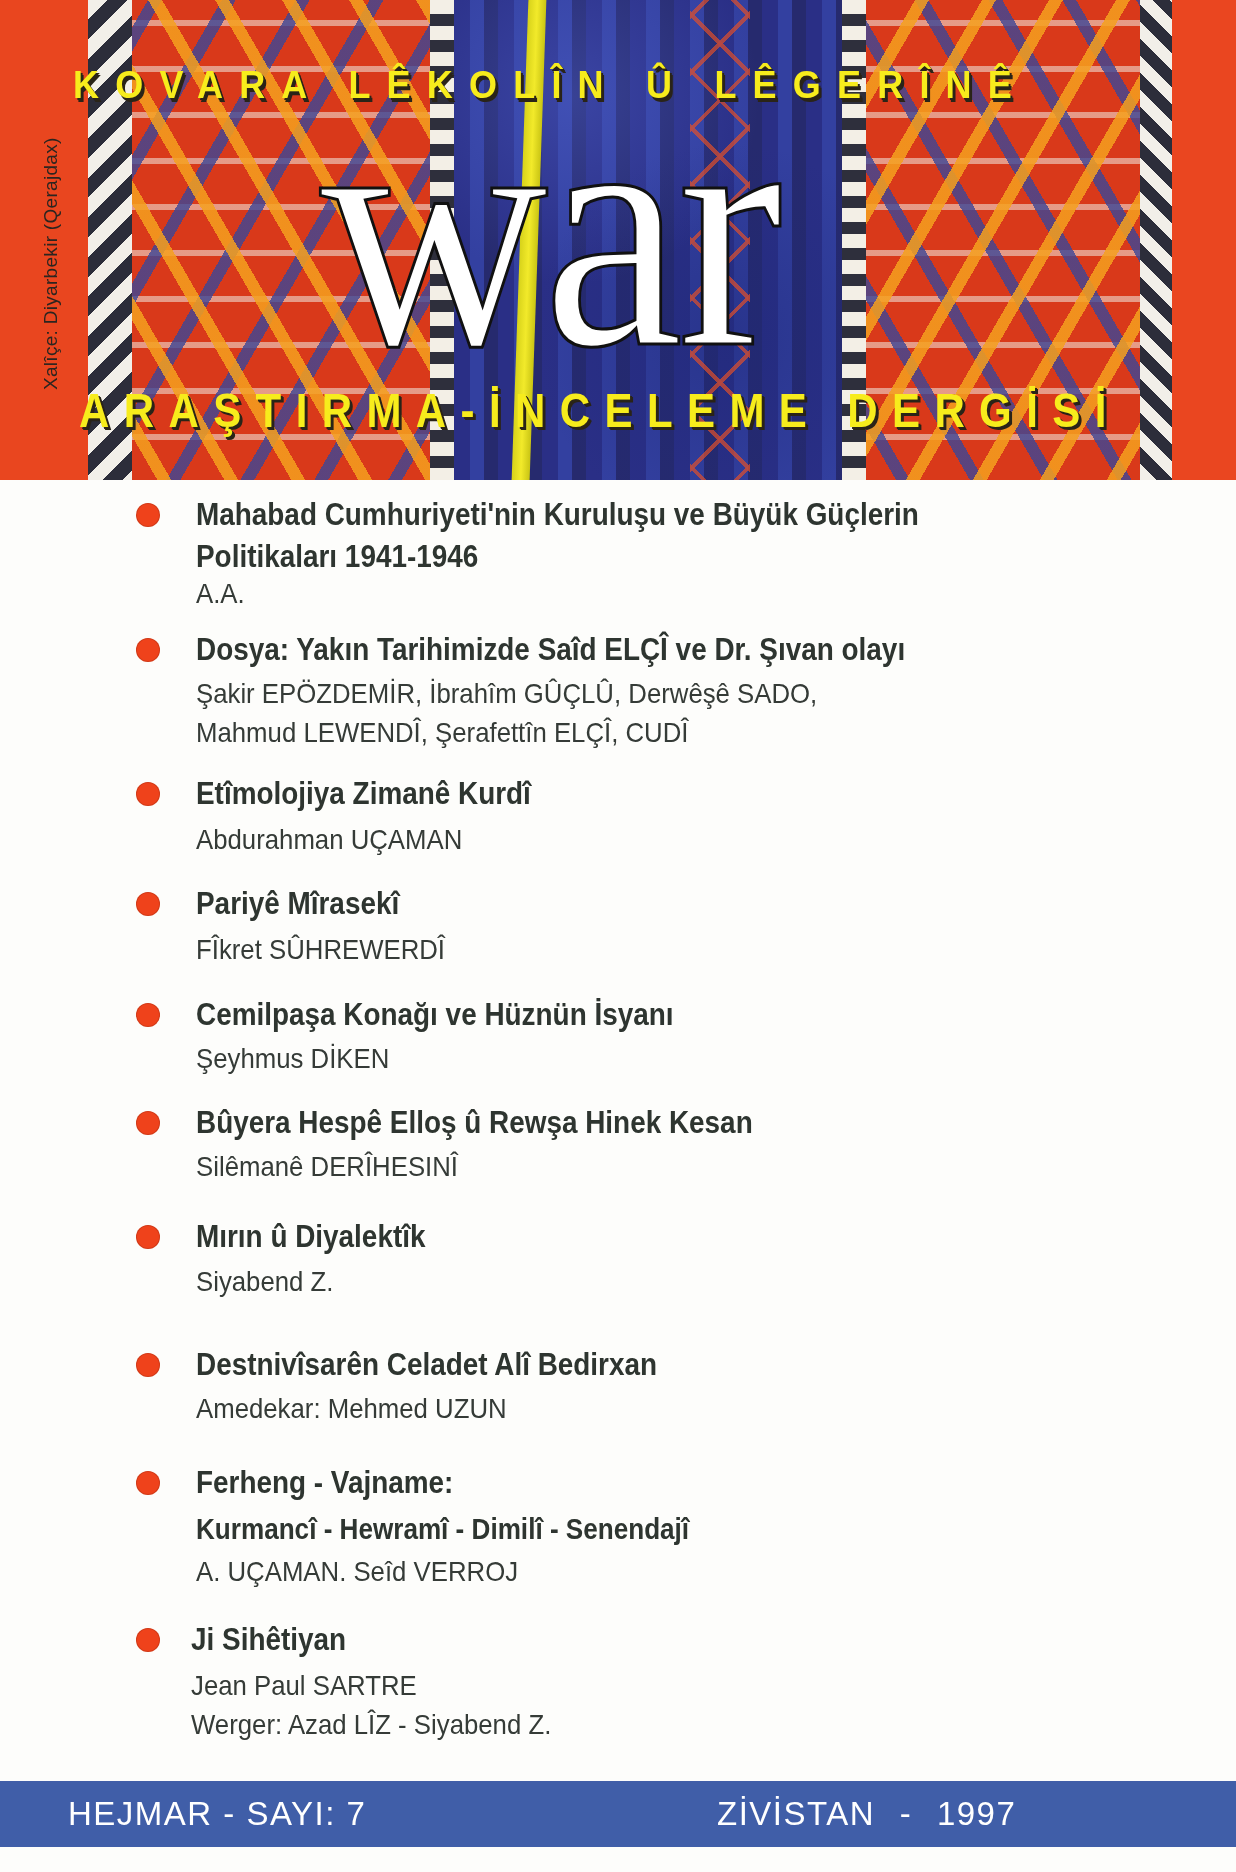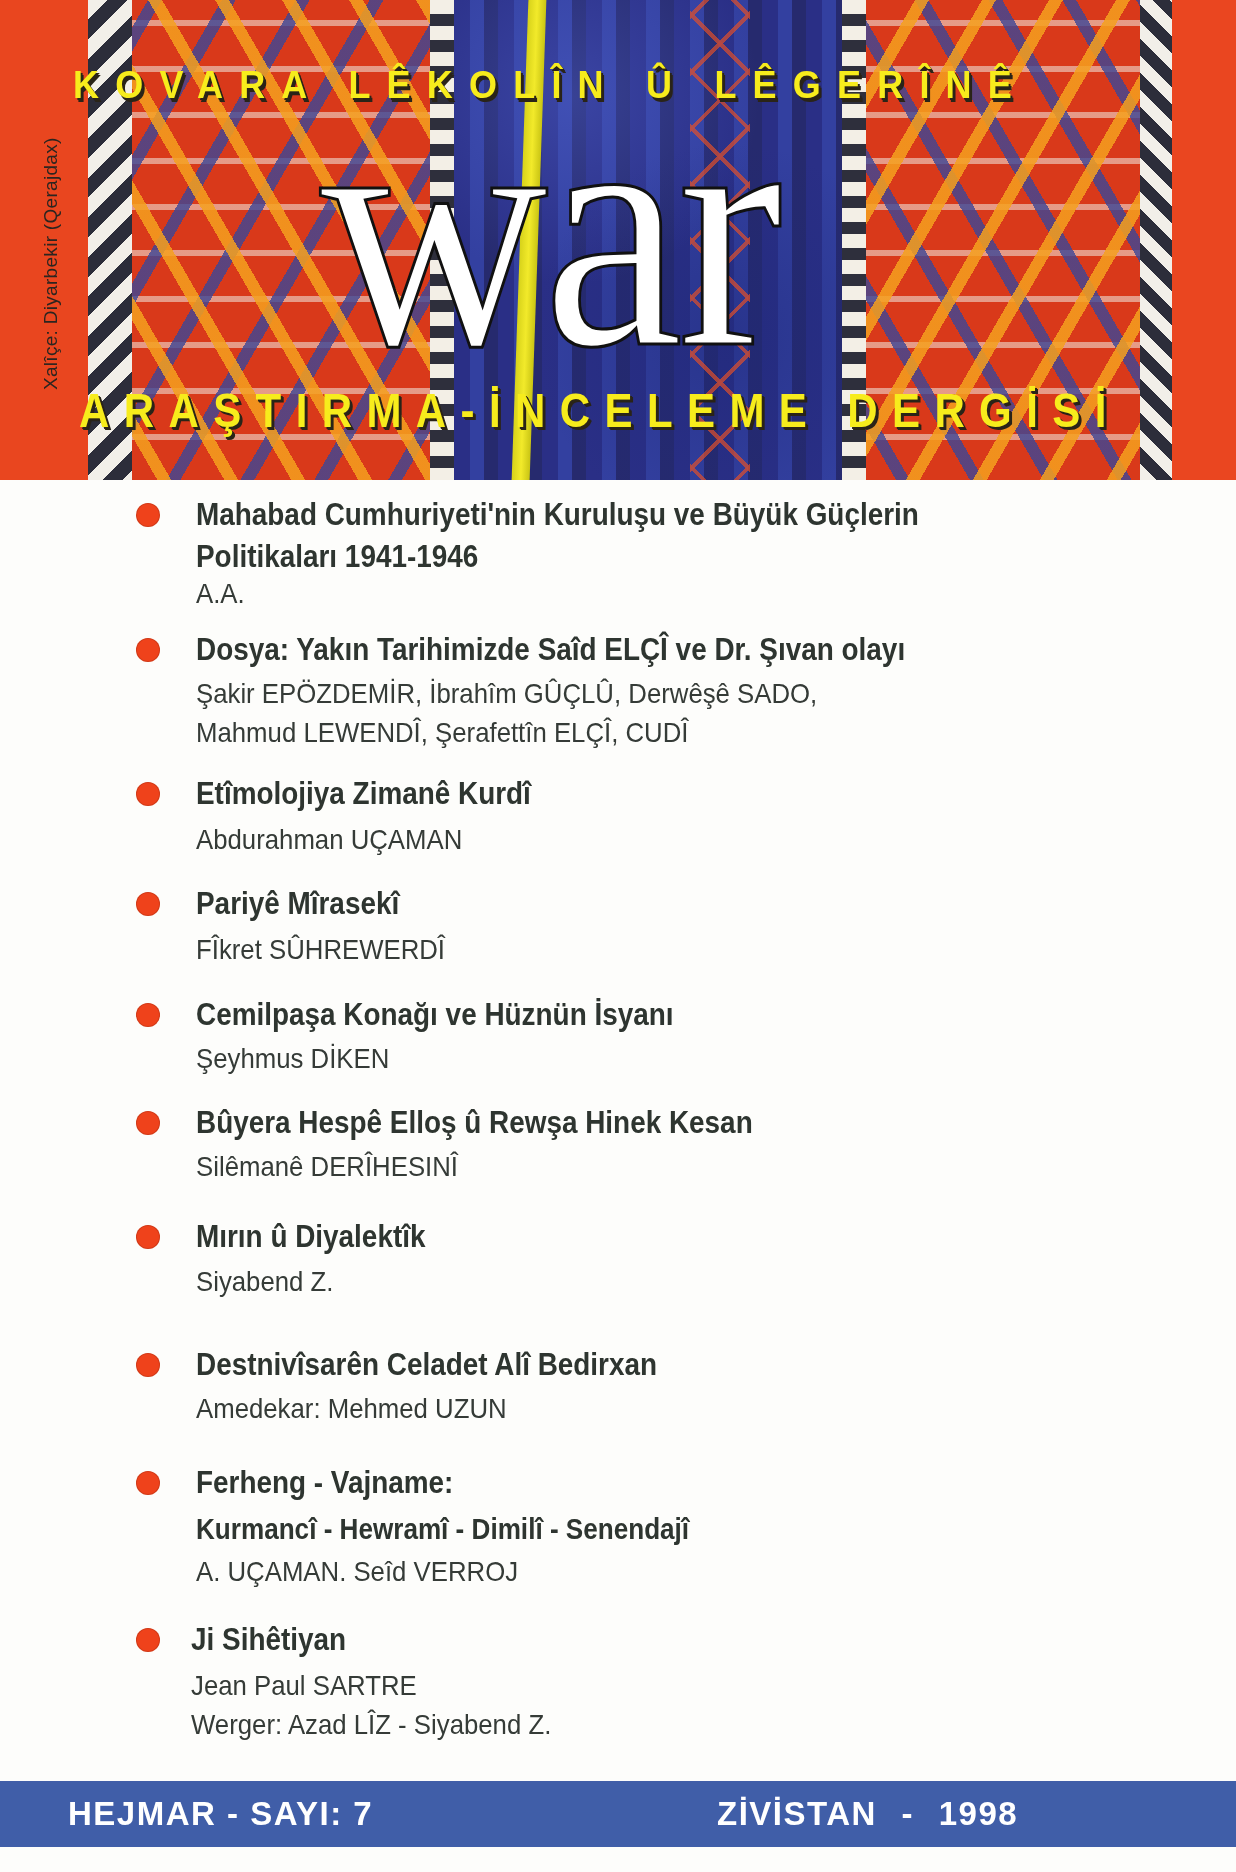--- a/index.html
+++ b/index.html
@@ -114,21 +114,21 @@
     .title { font-weight: bold; font-size: 31px; line-height: 36px; transform: scaleX(0.9); }
     .sub { font-weight: bold; font-size: 29px; line-height: 34px; transform: scaleX(0.9); }
     .author { font-weight: normal; font-size: 28px; line-height: 34px; transform: scaleX(0.92); color: #353b37; }
 
     
     .footer {
       position: absolute; left: 0; top: 1781px; width: 1236px; height: 66px;
       background: #405ea8;
     }
     .footer-left, .footer-right {
-      position: absolute; top: 14px; color: #ffffff; font-weight: bold;
+      position: absolute; top: 14px; color: #ffffff; font-weight: normal;
       font-size: 33px; line-height: 38px; white-space: nowrap; letter-spacing: 1.5px;
     }
     .footer-left { left: 68px; }
     .footer-right { left: 717px; word-spacing: 14px; }
   </style>
 </head>
 <body>
 
 <div class="band">
   <div class="rug rug-left-edge"></div>
@@ -211,14 +211,14 @@
   <div class="item" style="top:0;">
     <span class="bullet" style="top:1148px;"></span>
     <span class="title" style="top:1142px; left:172px;">Ji Sihêtiyan</span>
     <span class="author" style="top:1189px; left:172px;">Jean Paul SARTRE</span>
     <span class="author" style="top:1228px; left:172px;">Werger: Azad LÎZ - Siyabend Z.</span>
   </div>
 </div>
 
 <div class="footer">
   <span class="footer-left">HEJMAR - SAYI: 7</span>
-  <span class="footer-right">ZİVİSTAN  -  1998</span>
+  <span class="footer-right">ZİVİSTAN  -  1997</span>
 </div>
 
 </body></html>

